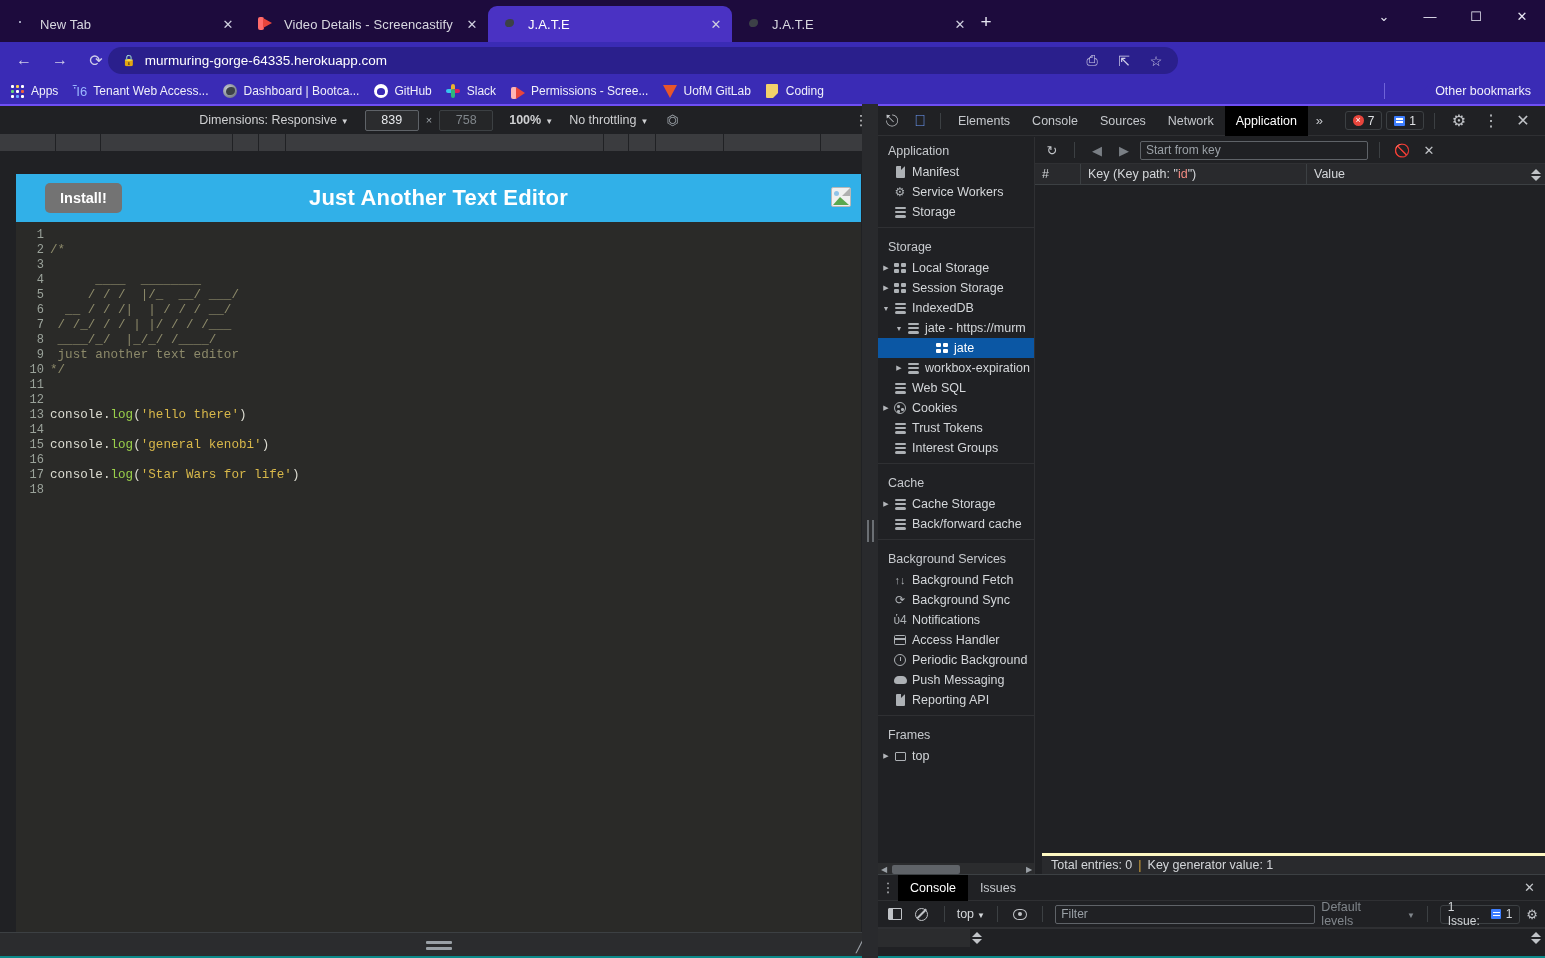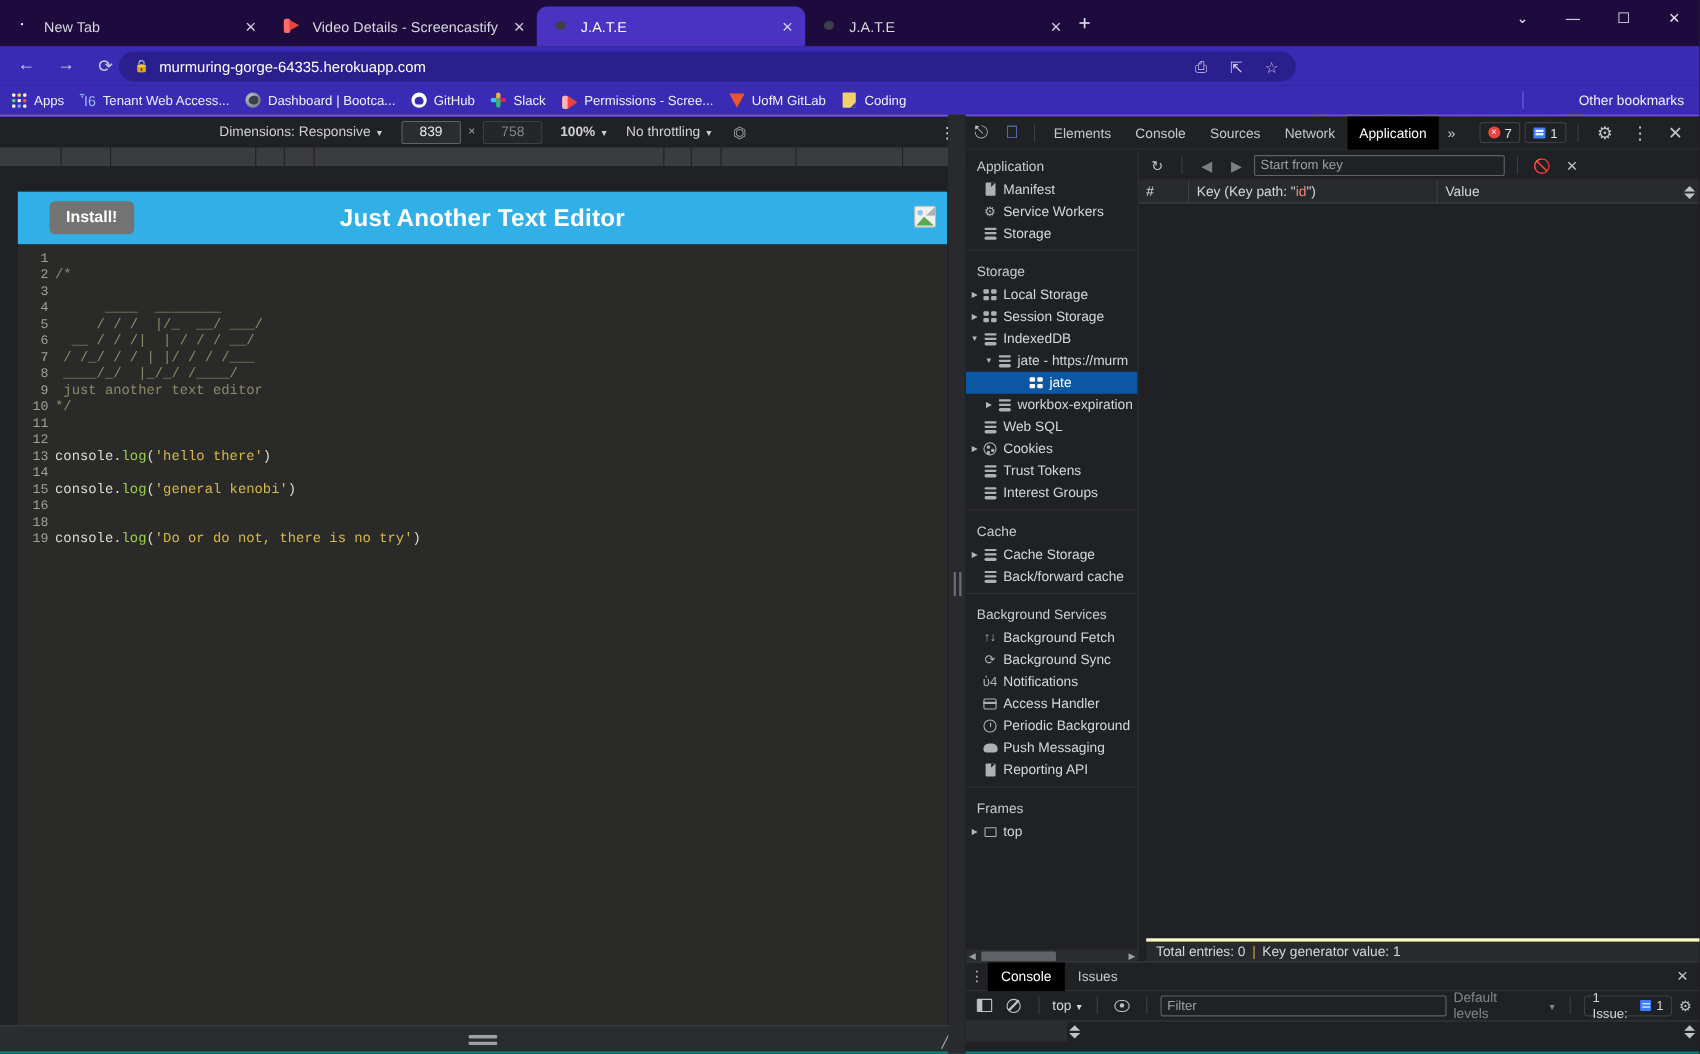--- a/index.html
+++ b/index.html
@@ -597,22 +597,22 @@
           <div class="eline"><span class="ln">7</span><span class="code"><span class="tok-cmt"> / /_/ / / | |/ / / /___</span></span></div>
           <div class="eline"><span class="ln">8</span><span class="code"><span class="tok-cmt"> ____/_/  |_/_/ /____/</span></span></div>
           <div class="eline"><span class="ln">9</span><span class="code"><span class="tok-cmt"> just another text editor</span></span></div>
           <div class="eline"><span class="ln">10</span><span class="code"><span class="tok-cmt">*/</span></span></div>
           <div class="eline"><span class="ln">11</span><span class="code"></span></div>
           <div class="eline"><span class="ln">12</span><span class="code"></span></div>
           <div class="eline"><span class="ln">13</span><span class="code"><span class="tok-plain">console.</span><span class="tok-prop">log</span><span class="tok-punc">(</span><span class="tok-str">'hello there'</span><span class="tok-punc">)</span></span></div>
           <div class="eline"><span class="ln">14</span><span class="code"></span></div>
           <div class="eline"><span class="ln">15</span><span class="code"><span class="tok-plain">console.</span><span class="tok-prop">log</span><span class="tok-punc">(</span><span class="tok-str">'general kenobi'</span><span class="tok-punc">)</span></span></div>
           <div class="eline"><span class="ln">16</span><span class="code"></span></div>
+          <div class="eline"><span class="ln">17</span><span class="code"><span class="tok-plain">console.</span><span class="tok-prop">log</span><span class="tok-punc">(</span><span class="tok-str">'Star Wars for life'</span><span class="tok-punc">)</span></span></div>
           <div class="eline"><span class="ln">18</span><span class="code"></span></div>
-          <div class="eline"><span class="ln">19</span><span class="code"><span class="tok-plain">console.</span><span class="tok-prop">log</span><span class="tok-punc">(</span><span class="tok-str">'Do or do not, there is no try'</span><span class="tok-punc">)</span></span></div>
         </div>
     </div>
     <div class="resize-bar">
       <div class="grip">
           <i></i>
           <i></i>
         </div>
       <div class="corner-grip">╱╱</div>
     </div>
     <div class="teal-line"></div>

